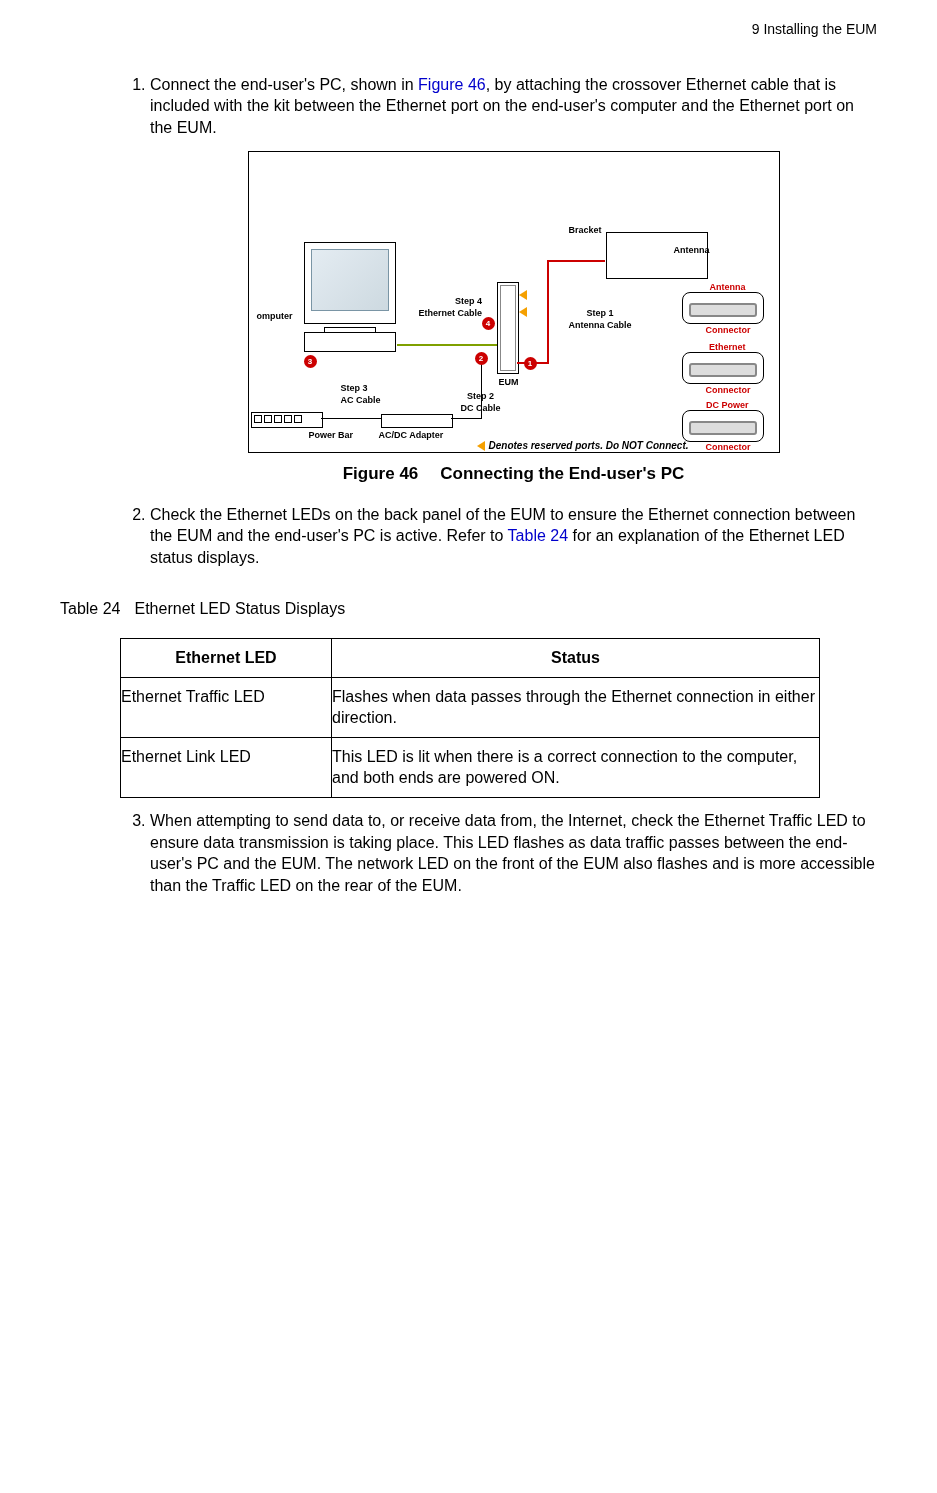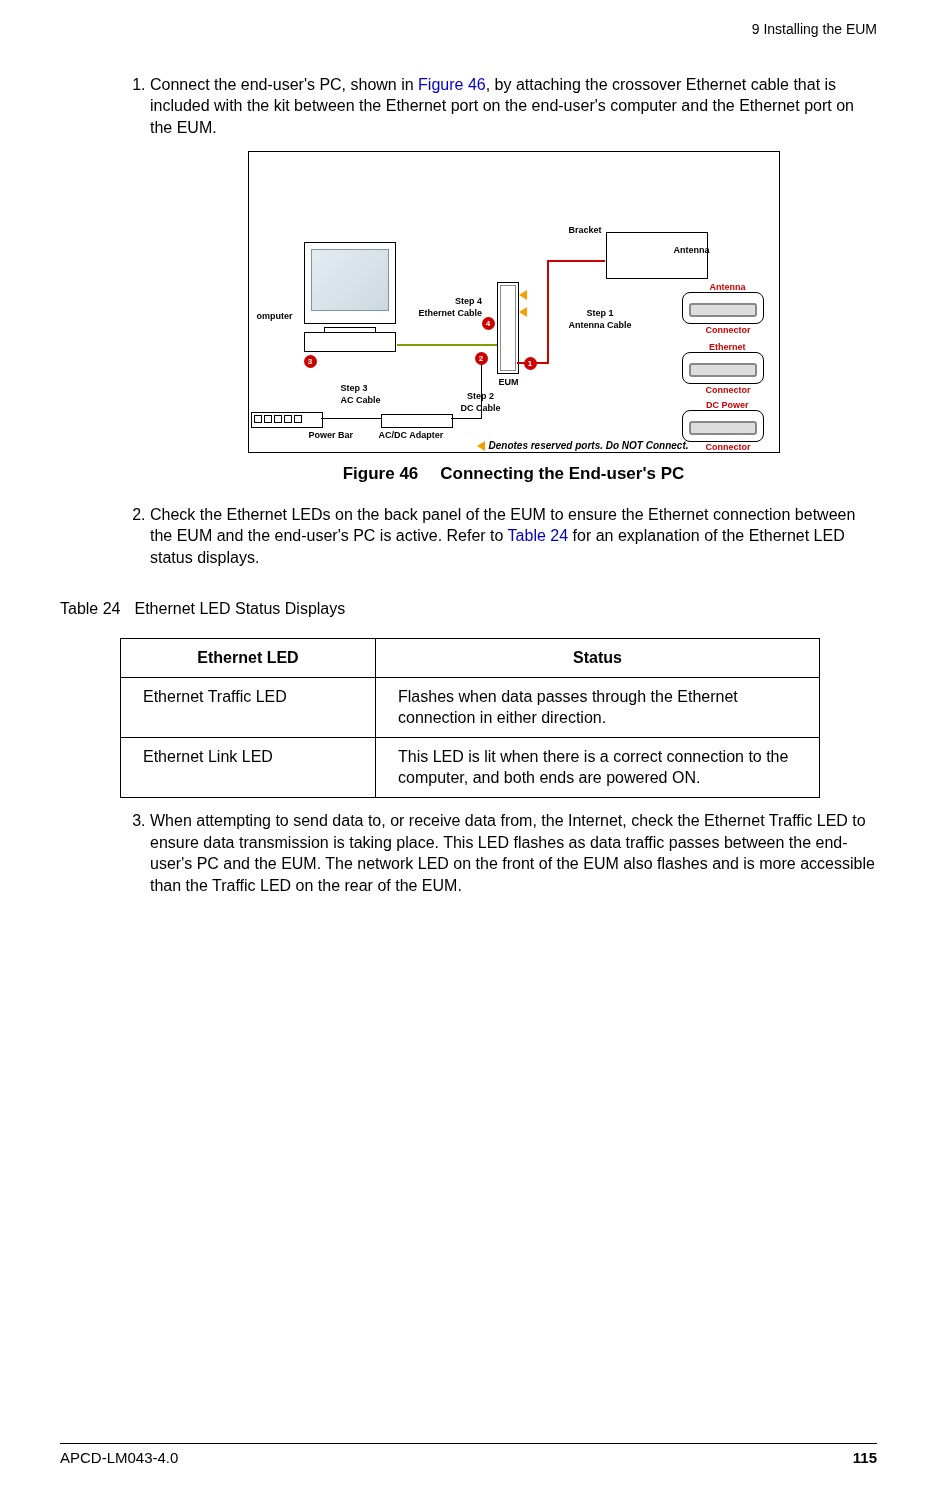--- a/index.html
+++ b/index.html
@@ -47,21 +47,21 @@
     font-weight: bold;
     font-size: 17px;
     margin: 10px 0 18px 0;
   }
   .fig-caption .fig-num { margin-right: 22px; }
   .table-title { font-weight: normal; font-size: 16px; margin: 30px 0 18px 0; }
   .table-title .tbl-num { margin-right: 14px; }
   table.status { border-collapse: collapse; width: 700px; margin-left: 60px; }
   table.status th, table.status td {
     border: 1px solid #000;
-    padding: 8px 22px;
+    padding: 8px 0;
     text-align: left;
     vertical-align: top;
     font-size: 16px;
   }
   table.status th { text-align: center; font-weight: bold; }
   .link { color: #0000cc; }
   .footer {
     position: absolute;
     bottom: 25px;
     left: 60px;
@@ -229,18 +229,14 @@
   </table>
 
   <div class="body-block" style="margin-top:12px;">
     <ol class="main-list" start="3">
       <li>
         <span>When attempting to send data to, or receive data from, the Internet, check the Ethernet Traffic LED to ensure data transmission is taking place. This LED flashes as data traffic passes between the end-user's PC and the EUM. The network LED on the front of the EUM also flashes and is more accessible than the Traffic LED on the rear of the EUM.</span>
       </li>
     </ol>
   </div>
 
-  <div class="footer">
-    <span>APCD-LM043-4.0</span>
-    <span class="page-num">115</span>
-  </div>
 
 </div>
 
 </body></html>

